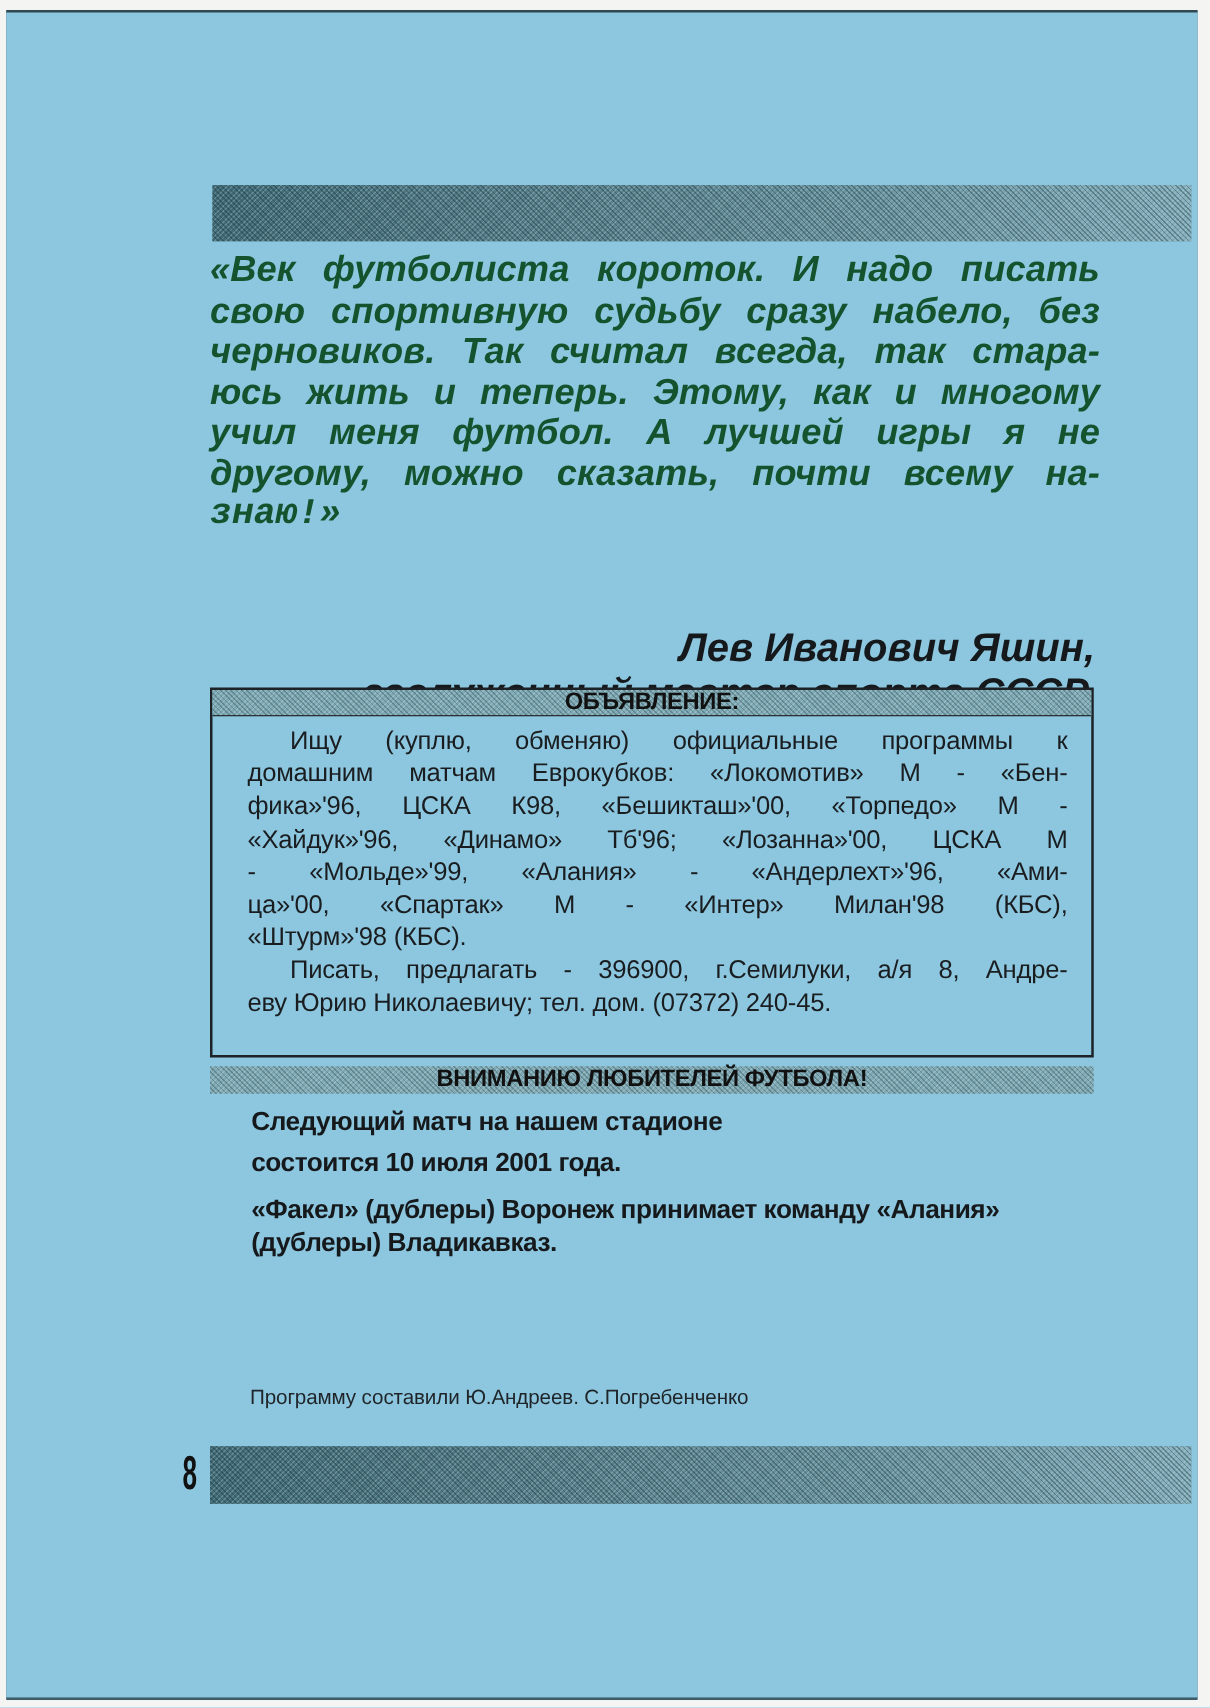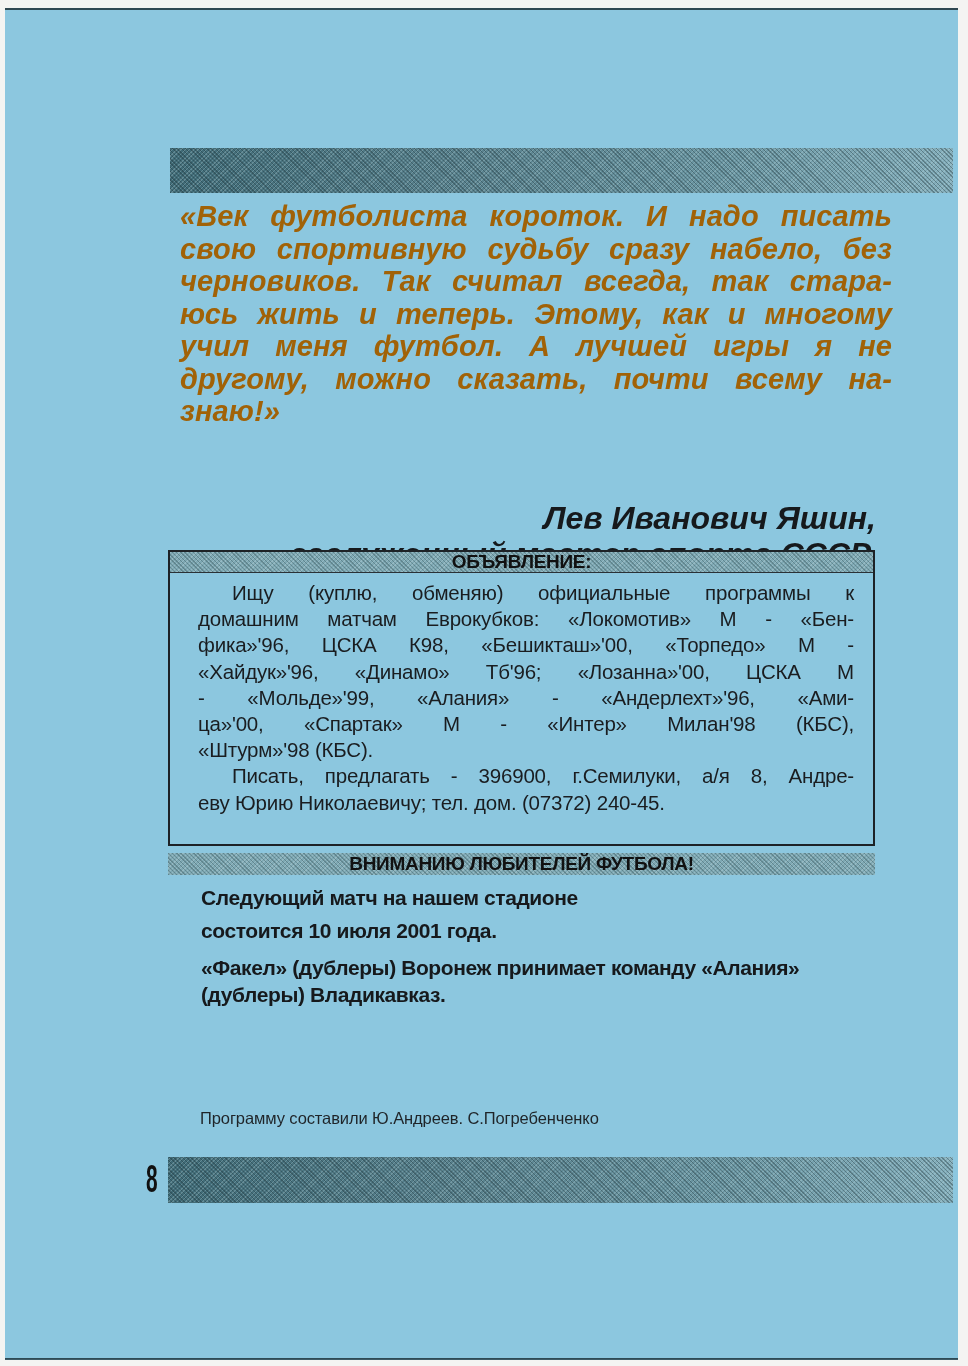--- a/index.html
+++ b/index.html
@@ -27,29 +27,29 @@
     .top-bar { left: 170px; top: 148px; width: 783px; height: 45px; }
     .bottom-bar { left: 168px; top: 1157px; width: 785px; height: 46px; }
     .page-number {
       position: absolute; left: 146px; top: 1158px;
       font-family: "Liberation Sans", sans-serif;
       font-weight: bold; font-size: 38px; line-height: 42px;
       transform: scaleX(0.55); transform-origin: left top;
       color: #111;
     }
     .quote {
-      position: absolute; left: 180px; top: 200px; width: 712px;
+      position: absolute; left: 168px; top: 200px; width: 712px;
       font-family: "Liberation Sans", sans-serif;
       font-weight: bold; font-style: italic;
       font-size: 29px; line-height: 32.5px;
       letter-spacing: 0.1px;
-      color: #a16207;
+      color: #14532d;
     }
     .quote .ln { display: block; text-align: justify; text-align-last: justify; white-space: nowrap; }
-    .quote .ln.last { text-align-last: left; }
+    .quote .ln.last { text-align-last: left; font-family: Liberation Mono, monospace; }
     .attribution {
       position: absolute; right: 92px; top: 500px; width: 700px;
       text-align: right;
       font-weight: bold; font-style: italic;
       font-size: 32px; line-height: 36px;
       color: #16191c;
     }
     .announce-box {
       position: absolute; left: 168px; top: 550px; width: 707px; height: 296px;
       border: 2px solid #1d2226;

